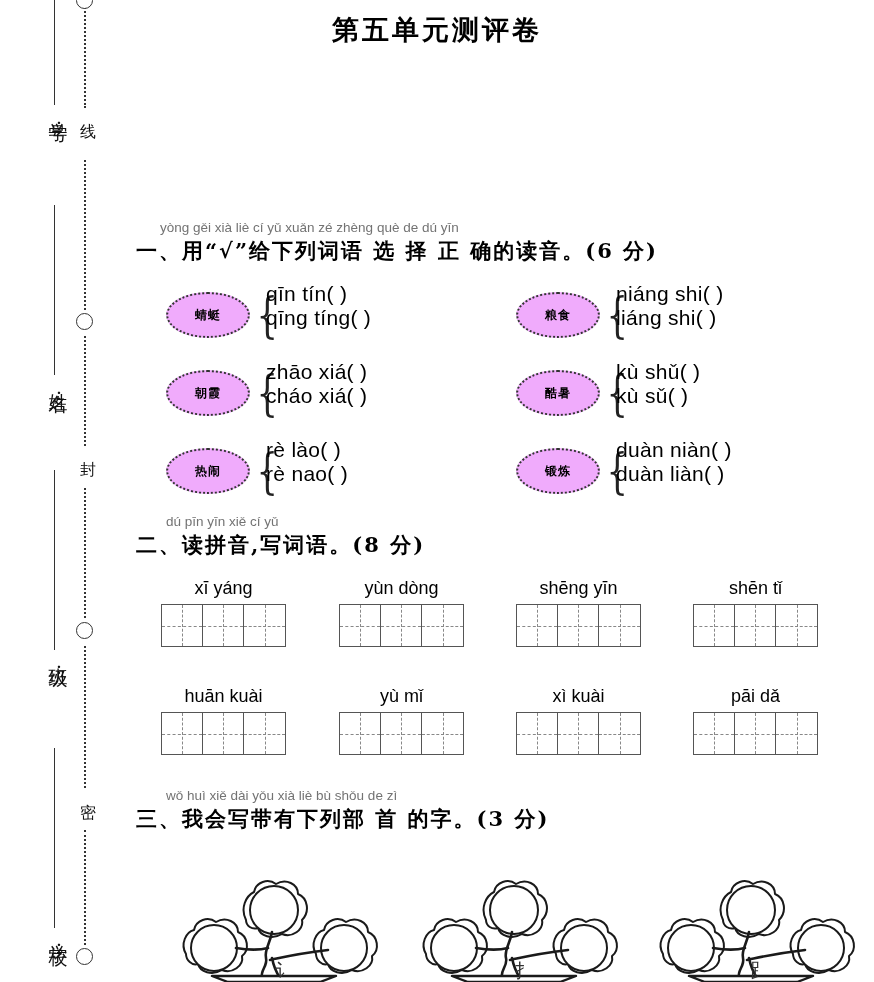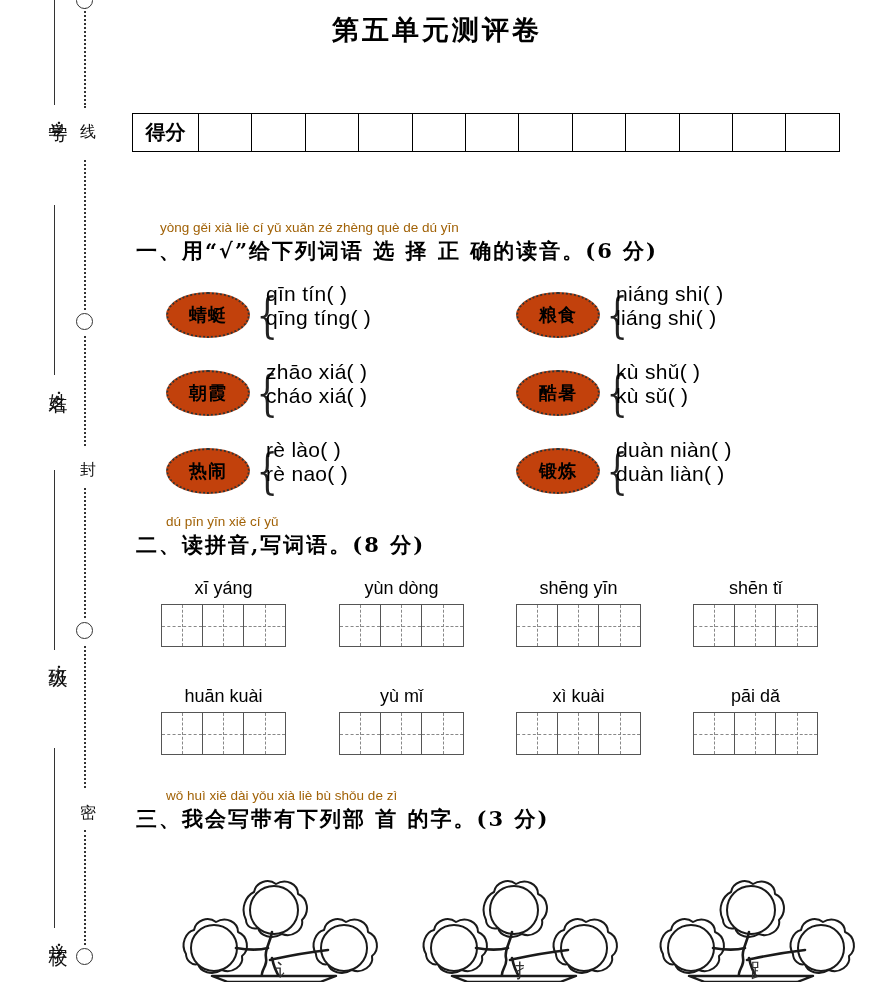--- a/index.html
+++ b/index.html
@@ -72,40 +72,40 @@
   #score-table td.lbl { width: 66px; }
   #score-table td.num { width: 48px; }
   #score-table td.wide { width: 56px; }
   #score-table td.tot { width: 74px; }
 
   
   .q-head { position: absolute; }
   .q-py {
     position: absolute; top: 0; left: 0;
     font-size: 13.5px; letter-spacing: 0px;
-    white-space: nowrap; color: #a16207;
+    white-space: nowrap; color: #737373;
   }
   .q-cn {
     position: absolute; top: 17px; left: 0;
     font-family: "DejaVu Serif", "Liberation Serif", serif;
     font-size: 21px; font-weight: bold; letter-spacing: 2px;
     white-space: nowrap;
   }
 
   
   .bubble-group { position: absolute; }
   .bubble {
     position: absolute; left: 0; top: 10px;
     width: 84px; height: 46px;
     border: 2px dotted #333;
     border-radius: 50% / 50%;
     display: flex; align-items: center; justify-content: center;
     font-family: Liberation Sans, sans-serif;
-    font-size: 18px; font-weight: bold; letter-spacing: 1px;
-    background: #c2410c;
+    font-size: 12px; font-weight: bold; letter-spacing: 1px;
+    background: #f0abfc;
   }
   .brace {
     position: absolute; left: 86px; top: 6px;
     font-size: 48px; line-height: 54px; color: #222;
     font-family: "DejaVu Serif", "Liberation Serif", serif;
     transform: scaleX(0.7);
   }
   .opt {
     position: absolute; left: 100px;
     font-size: 21px; white-space: nowrap; letter-spacing: 0.3px;
@@ -174,35 +174,20 @@
     <div class="vline-dotted" style="top:830px;height:115px;"></div>
     <div class="mcircle" style="top:948px;"></div>
     <div class="mcircle" style="top:-8px;"></div>
   </div>
 
   <div id="title">第五单元测评卷</div>
 
 
   <table id="score-table">
     <tbody>
-    <tr>
-      <td class="lbl">得分</td>
-      <td></td>
-      <td></td>
-      <td></td>
-      <td></td>
-      <td></td>
-      <td></td>
-      <td></td>
-      <td></td>
-      <td></td>
-      <td></td>
-      <td></td>
-      <td></td>
-    </tr>
   </tbody>
     </table>
 
   <div class="q-head" style="left:136px;top:220px;">
     <div class="q-py" style="left:24px;">yòng            gěi xià liè  cí  yǔ xuǎn zé zhèng què de dú yīn</div>
     <div class="q-cn">一、用“√”给下列词语 选 择  正  确的读音。(6 分)</div>
   </div>
 
   <div class="bubble-group" style="left:166px;top:282px;">
     <div class="bubble">蜻蜓</div>

